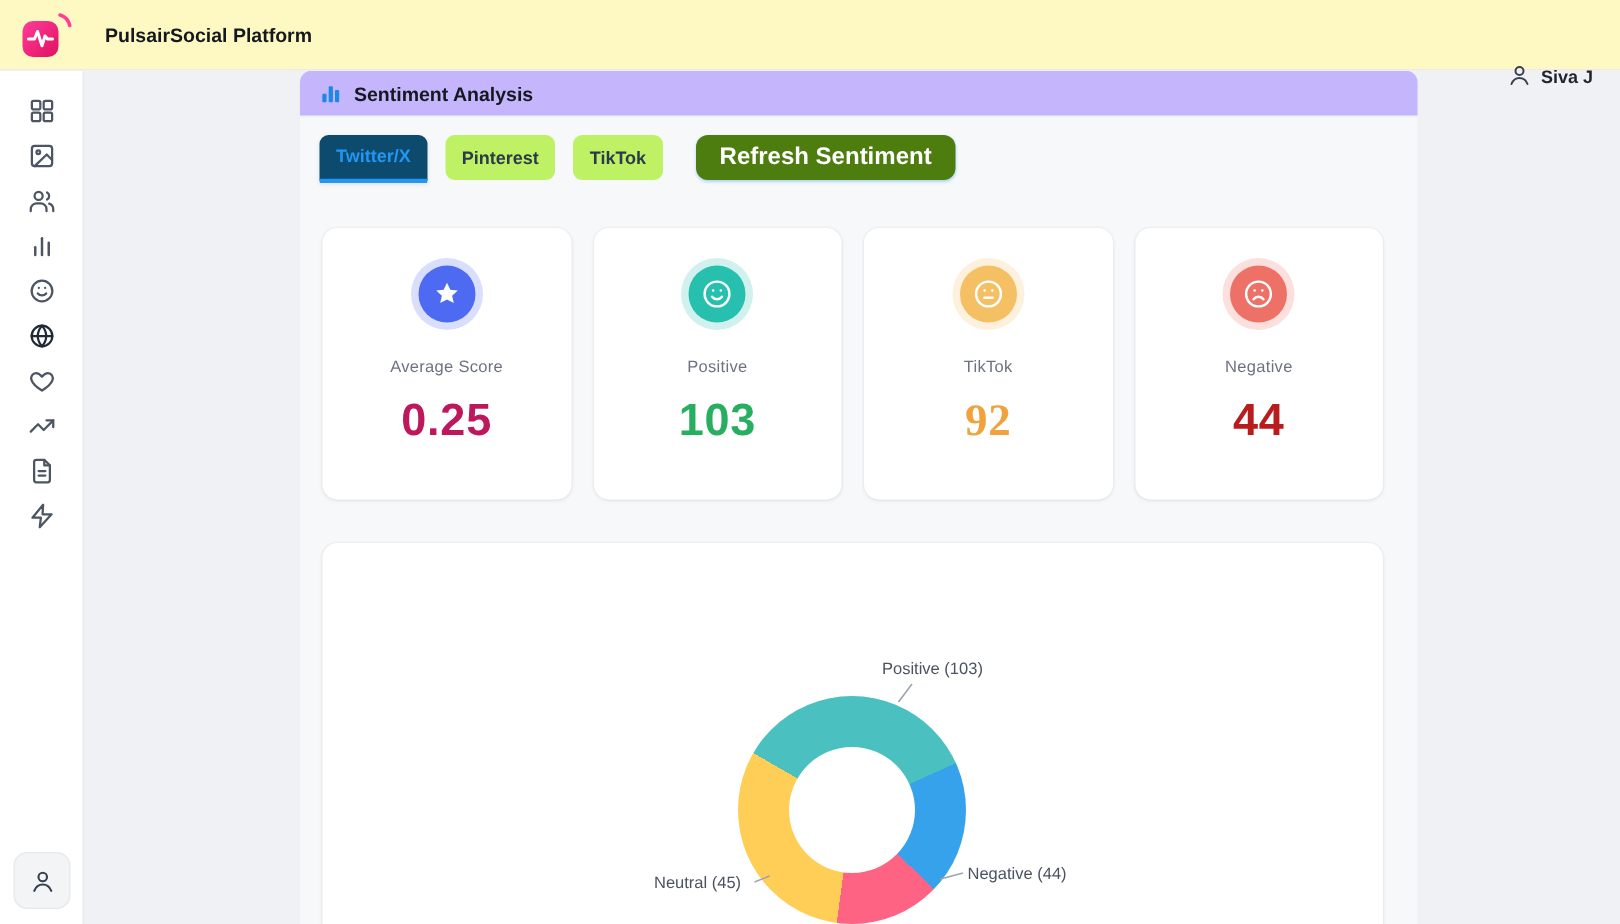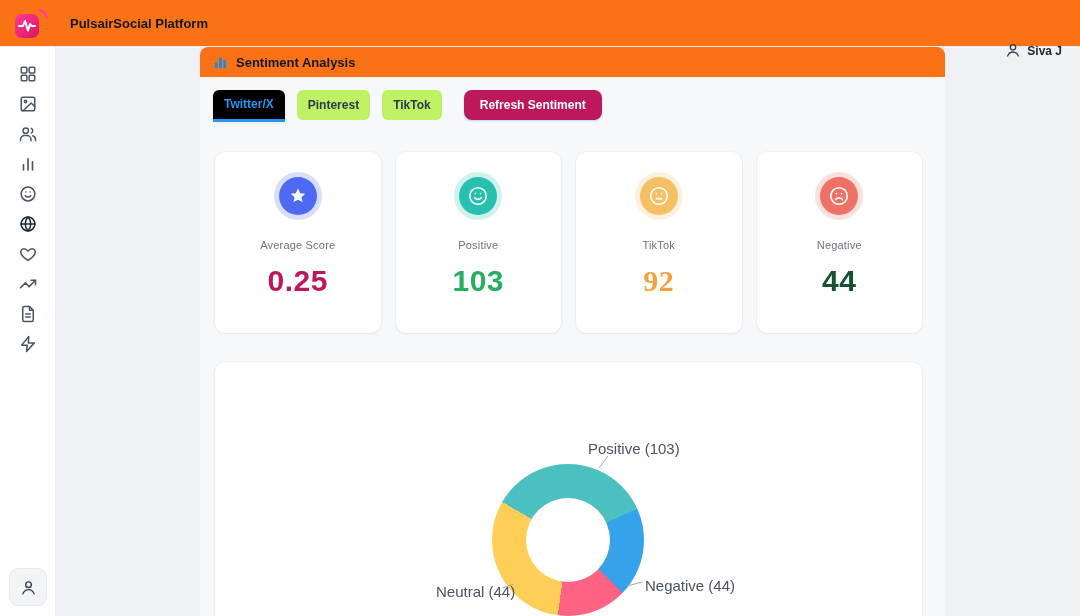--- a/index.html
+++ b/index.html
@@ -1,70 +1,70 @@
 <!DOCTYPE html>
 <html><head>
 <meta charset="utf-8">
 <title>PulsairSocial Platform</title>
 <style>
   * { margin:0; padding:0; box-sizing:border-box; }
   html,body { width:1080px; height:616px; overflow:hidden; }
   body { font-family:"Liberation Sans", sans-serif; background:#fff; position:relative; color:#111827; }
 
   
-  .app-header { position:absolute; top:0; left:0; right:0; height:47px; background:#f97316;
+  .app-header { position:absolute; top:0; left:0; right:0; height:47px; background:#fef9c3;
     border-bottom:1px solid #e9ebee; display:flex; align-items:center; z-index:20; }
   .logo-wrap { width:36px; height:36px; margin-left:12px; position:relative; }
   .app-title { font-size:13px; font-weight:700; margin-left:22px; color:#15181e; }
   .user-area { position:absolute; right:18px; top:12px; height:46px; display:flex; align-items:flex-end; gap:6px; cursor:pointer; }
   .user-name { font-size:12px; font-weight:600; color:#1f2430; }
 
   
   .sidebar { position:absolute; top:47px; left:0; width:56px; bottom:0; background:#fff;
     border-right:1px solid #e9ebee; display:flex; flex-direction:column; align-items:center;
     padding-top:15px; gap:6px; z-index:10; }
   .nav-item { width:26px; height:24px; display:flex; align-items:center; justify-content:center; cursor:pointer; border:none; background:transparent; }
   .nav-item svg { stroke:#4b5563; }
   .nav-item.dark svg { stroke:#1f2937; }
   .sidebar-footer { position:absolute; bottom:10px; left:9px; width:38px; height:38px; background:#f2f4f6;
     border:1px solid #e7e9ec; border-radius:9px; display:flex; align-items:center; justify-content:center; cursor:pointer; }
 
   
   .main { position:absolute; left:56px; top:47px; right:0; bottom:0; background:#eff1f4; overflow:hidden; }
   .panel { position:absolute; left:144px; top:0; width:745px; height:569px; background:#f7f8fa; border-radius:8px 8px 0 0; }
-  .panel-header { position:absolute; left:0; top:0; width:745px; height:30px; background:#f97316;
+  .panel-header { position:absolute; left:0; top:0; width:745px; height:30px; background:#c4b5fd;
     border-radius:8px 8px 0 0; display:flex; align-items:center; padding-left:13px; gap:8px;
     box-shadow:0 1px 2px rgba(0,0,0,.04); }
   .panel-title { font-size:13px; font-weight:700; color:#15181e; }
 
   
   .tabs-row { position:absolute; left:13px; top:43px; height:32px; display:flex; align-items:flex-start; gap:12px; }
   .tab { height:30px; line-height:30px; padding:0 11px; font-size:12px; font-weight:600; color:#2c3a4b;
     background:#bef264; border:none; border-radius:6px; cursor:pointer; font-family:inherit; }
-  .tab.active { background:#000000; color:#2196f3; border-radius:6px 6px 0 0; height:32px;
+  .tab.active { background:#0c4a6e; color:#2196f3; border-radius:6px 6px 0 0; height:32px;
     border-bottom:3px solid #2196f3; box-shadow:0 1px 3px rgba(0,0,0,.08); line-height:29px; }
-  .refresh-btn { margin-left:10px; height:30px; padding:0 16px; background:#be185d; color:#fff; border:none;
-    border-radius:8px; font-size:12px; font-weight:700; cursor:pointer; font-family:inherit; box-shadow:0 1px 2px rgba(33,150,243,.35); }
+  .refresh-btn { margin-left:10px; height:30px; padding:0 16px; background:#4d7c0f; color:#fff; border:none;
+    border-radius:8px; font-size:16px; font-weight:700; cursor:pointer; font-family:inherit; box-shadow:0 1px 2px rgba(33,150,243,.35); }
 
   
   .stats-row { position:absolute; left:15px; top:105px; width:707px; display:flex; gap:15px; }
   .stat-card { flex:1; height:181px; background:#fff; border-radius:10px; text-align:center; padding-top:25px;
     box-shadow:0 1px 3px rgba(16,24,40,.07), 0 0 0 1px rgba(16,24,40,.02); }
   .stat-icon { width:38px; height:38px; border-radius:50%; margin:0 auto; display:flex; align-items:center; justify-content:center; }
   .stat-label { margin-top:24px; font-size:11px; color:#6b7280; letter-spacing:.2px; }
   .stat-value { margin-top:13px; font-size:30px; font-weight:800; letter-spacing:.5px; }
 
   
   .dist-card { position:absolute; left:15px; top:315px; width:707px; height:420px; background:#fff; border-radius:10px;
     box-shadow:0 1px 3px rgba(16,24,40,.07), 0 0 0 1px rgba(16,24,40,.02); }
   .dist-title { padding:18px 0 0 20px; font-size:13.5px; font-weight:700; color:#15181e; }
   .chart-area { position:absolute; inset:0; }
   .donut { position:absolute; left:277px; top:102px; width:152px; height:152px; border-radius:50%; }
   .donut::after { content:""; position:absolute; inset:34px; background:#fff; border-radius:50%; }
-  .callout { position:absolute; font-size:15px; color:#4a5361; white-space:nowrap; }
+  .callout { position:absolute; font-size:11px; color:#4a5361; white-space:nowrap; }
   .callout.positive { left:373px; top:78px; }
   .callout.negative { left:430px; top:215px; }
   .callout.neutral  { left:221px; top:221px; }
   .leader-lines { position:absolute; inset:0; pointer-events:none; }
 </style>
 </head>
 <body>
 
 <header class="app-header">
   <div class="logo-wrap">
@@ -224,32 +224,32 @@
       <div class="stat-card">
         <div class="stat-icon" style="background: rgb(238, 113, 104); box-shadow: rgba(238, 113, 104, 0.22) 0px 0px 0px 5px;">
           <svg width="22" height="22" viewBox="0 0 24 24" fill="none" stroke="#fff" stroke-width="1.8" stroke-linecap="round">
             <circle cx="12" cy="12" r="9"></circle>
               <path d="M8.4 15.8a4.6 4.6 0 0 1 7.2 0"></path>
             <line x1="9.2" y1="9.4" x2="9.21" y2="9.4"></line>
               <line x1="14.8" y1="9.4" x2="14.81" y2="9.4"></line>
           </svg>
         </div>
         <div class="stat-label">Negative</div>
-        <div class="stat-value" style="color: #14532d;">44</div>
+        <div class="stat-value" style="color: #b91c1c;">44</div>
       </div>
     </div>
 
     <div class="dist-card">
       <div class="chart-area">
         <div class="donut" style="background: conic-gradient(from -60deg, rgb(75, 192, 192) 0deg, rgb(75, 192, 192) 125.7deg, rgb(54, 162, 235) 125.7deg, rgb(54, 162, 235) 194deg, rgb(255, 99, 132) 194deg, rgb(255, 99, 132) 247.7deg, rgb(255, 206, 86) 247.7deg, rgb(255, 206, 86) 360deg);"></div>
         <svg class="leader-lines" width="707" height="420" viewBox="0 0 707 420">
           <line x1="393" y1="94" x2="384" y2="106" stroke="#9ca3af" stroke-width="1"></line>
           <line x1="412" y1="224" x2="427" y2="220" stroke="#9ca3af" stroke-width="1"></line>
           <line x1="288" y1="226" x2="298" y2="222" stroke="#9ca3af" stroke-width="1"></line>
         </svg>
         <span class="callout positive">Positive (103)</span>
         <span class="callout negative">Negative (44)</span>
-        <span class="callout neutral">Neutral (44)</span>
+        <span class="callout neutral">Neutral (45)</span>
       </div>
     </div>
 
   </section>
 </main>
 
 </body></html>

